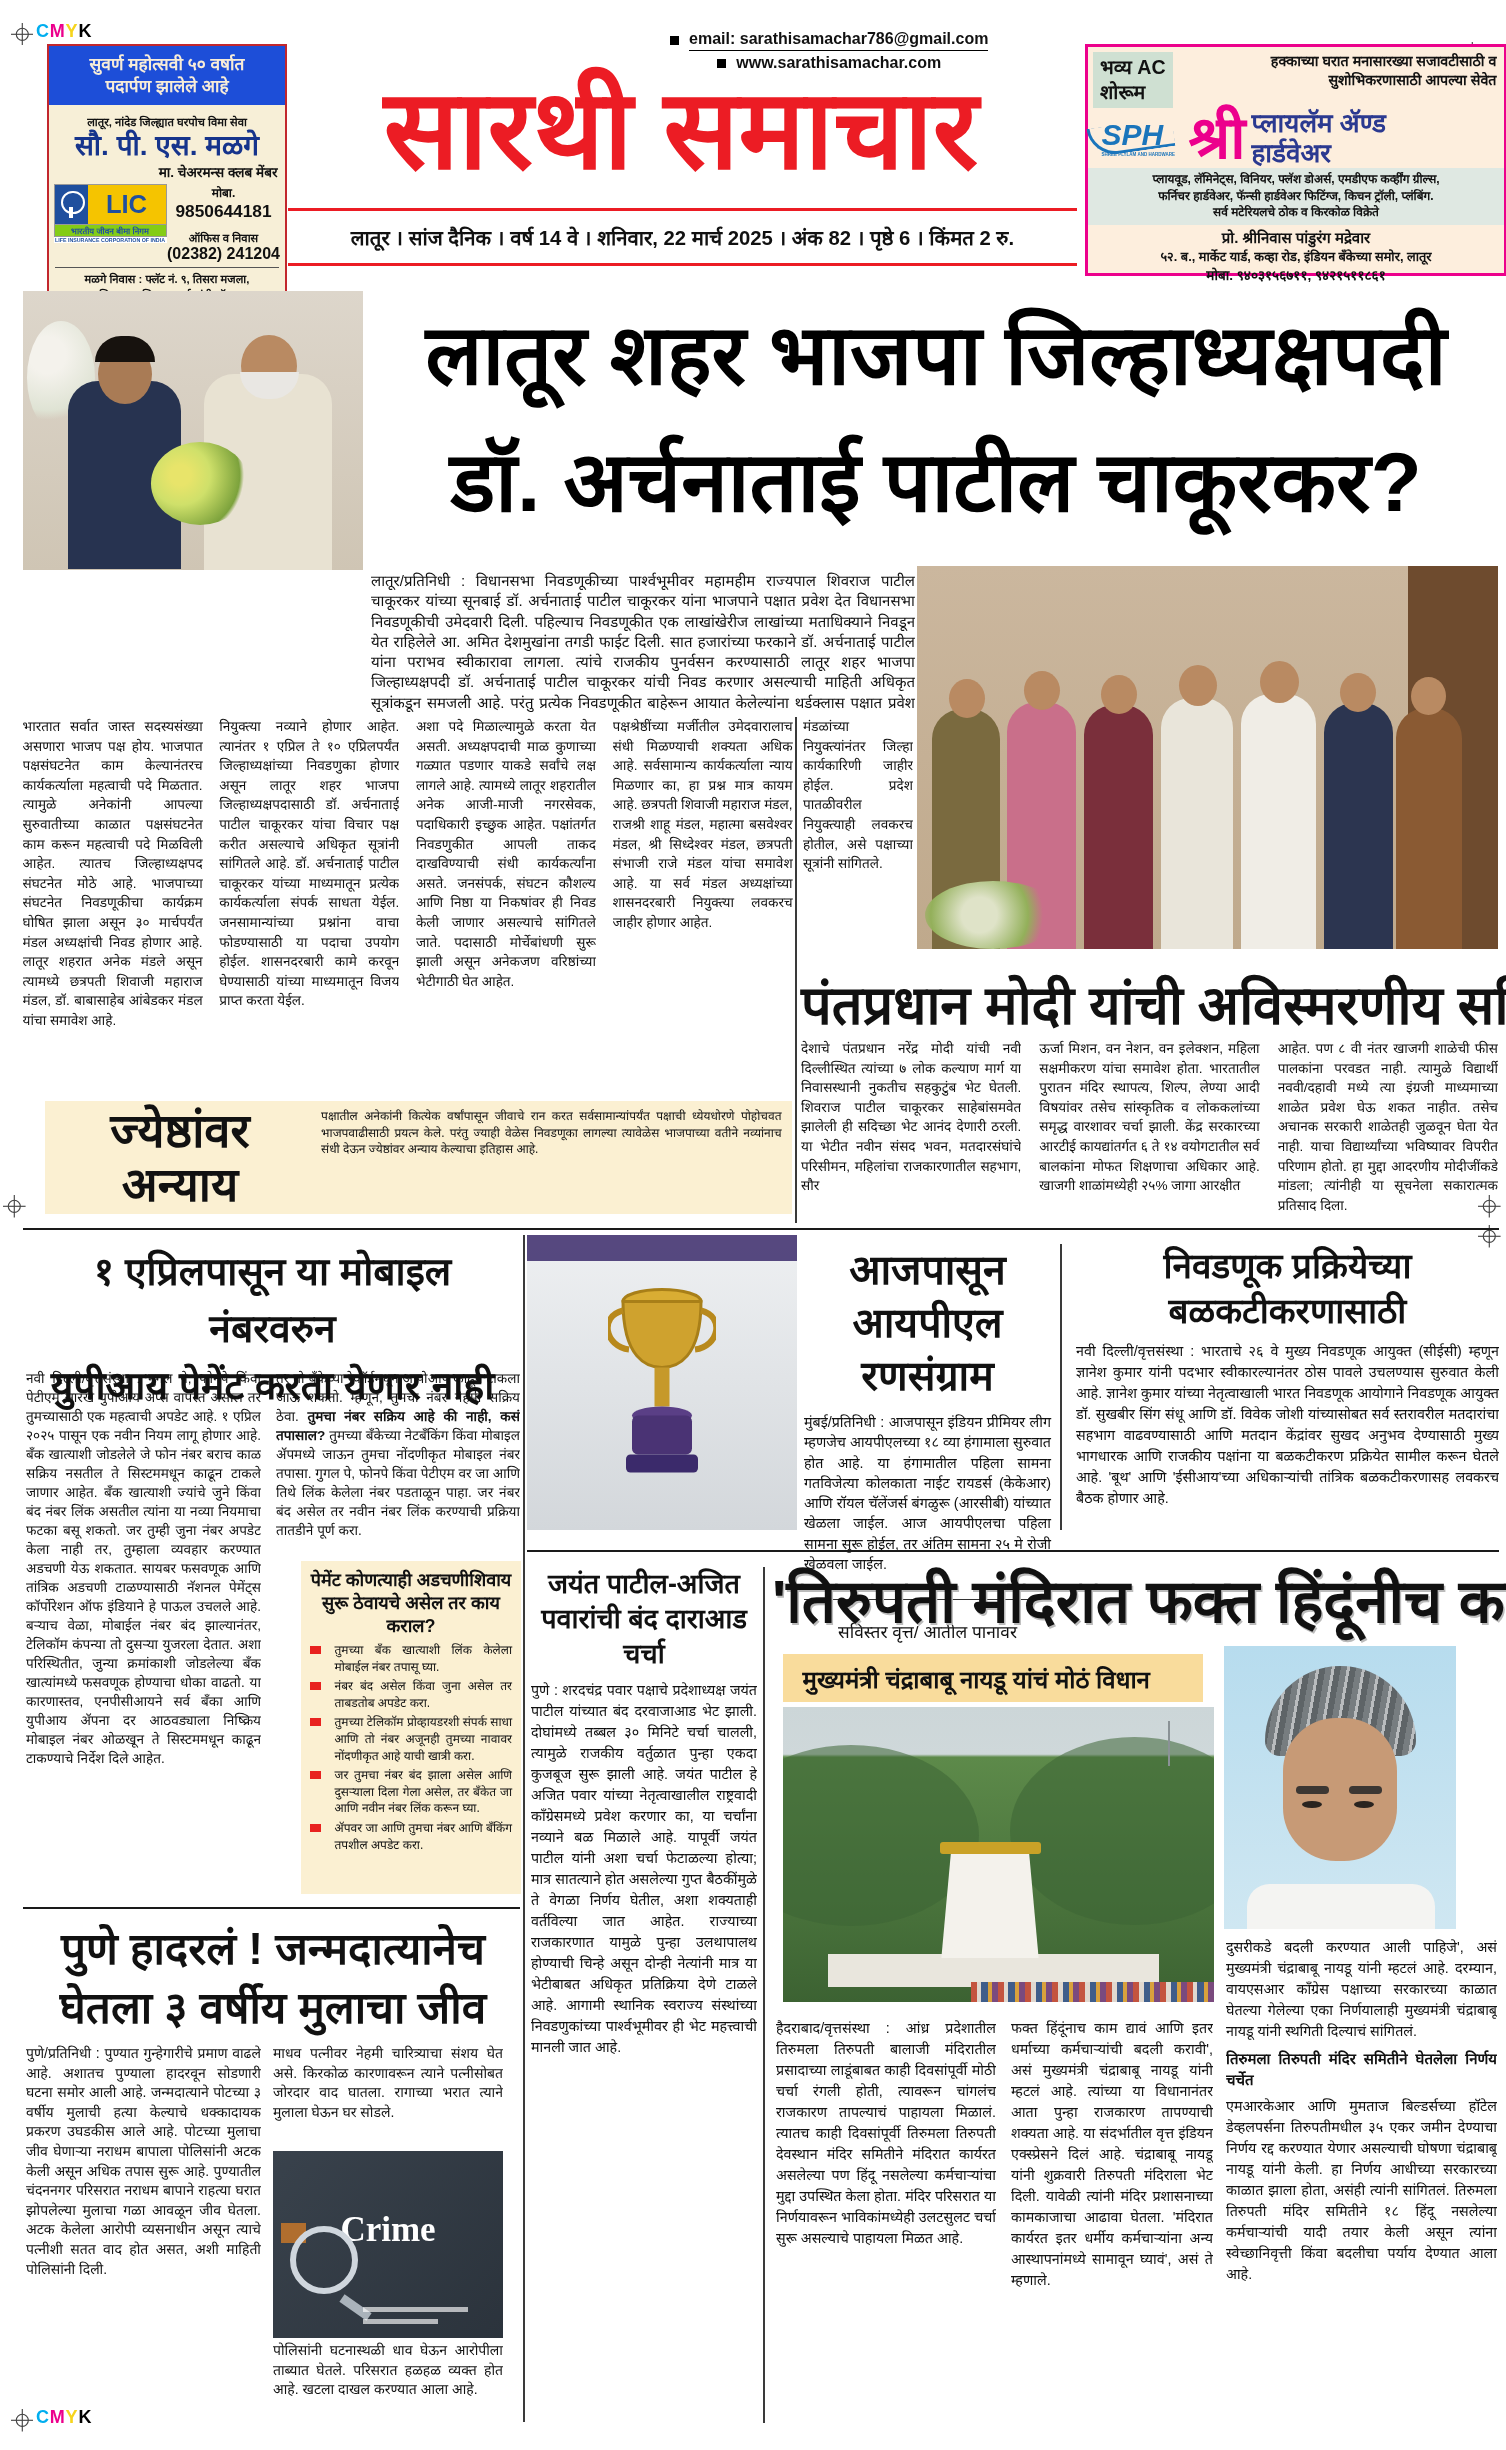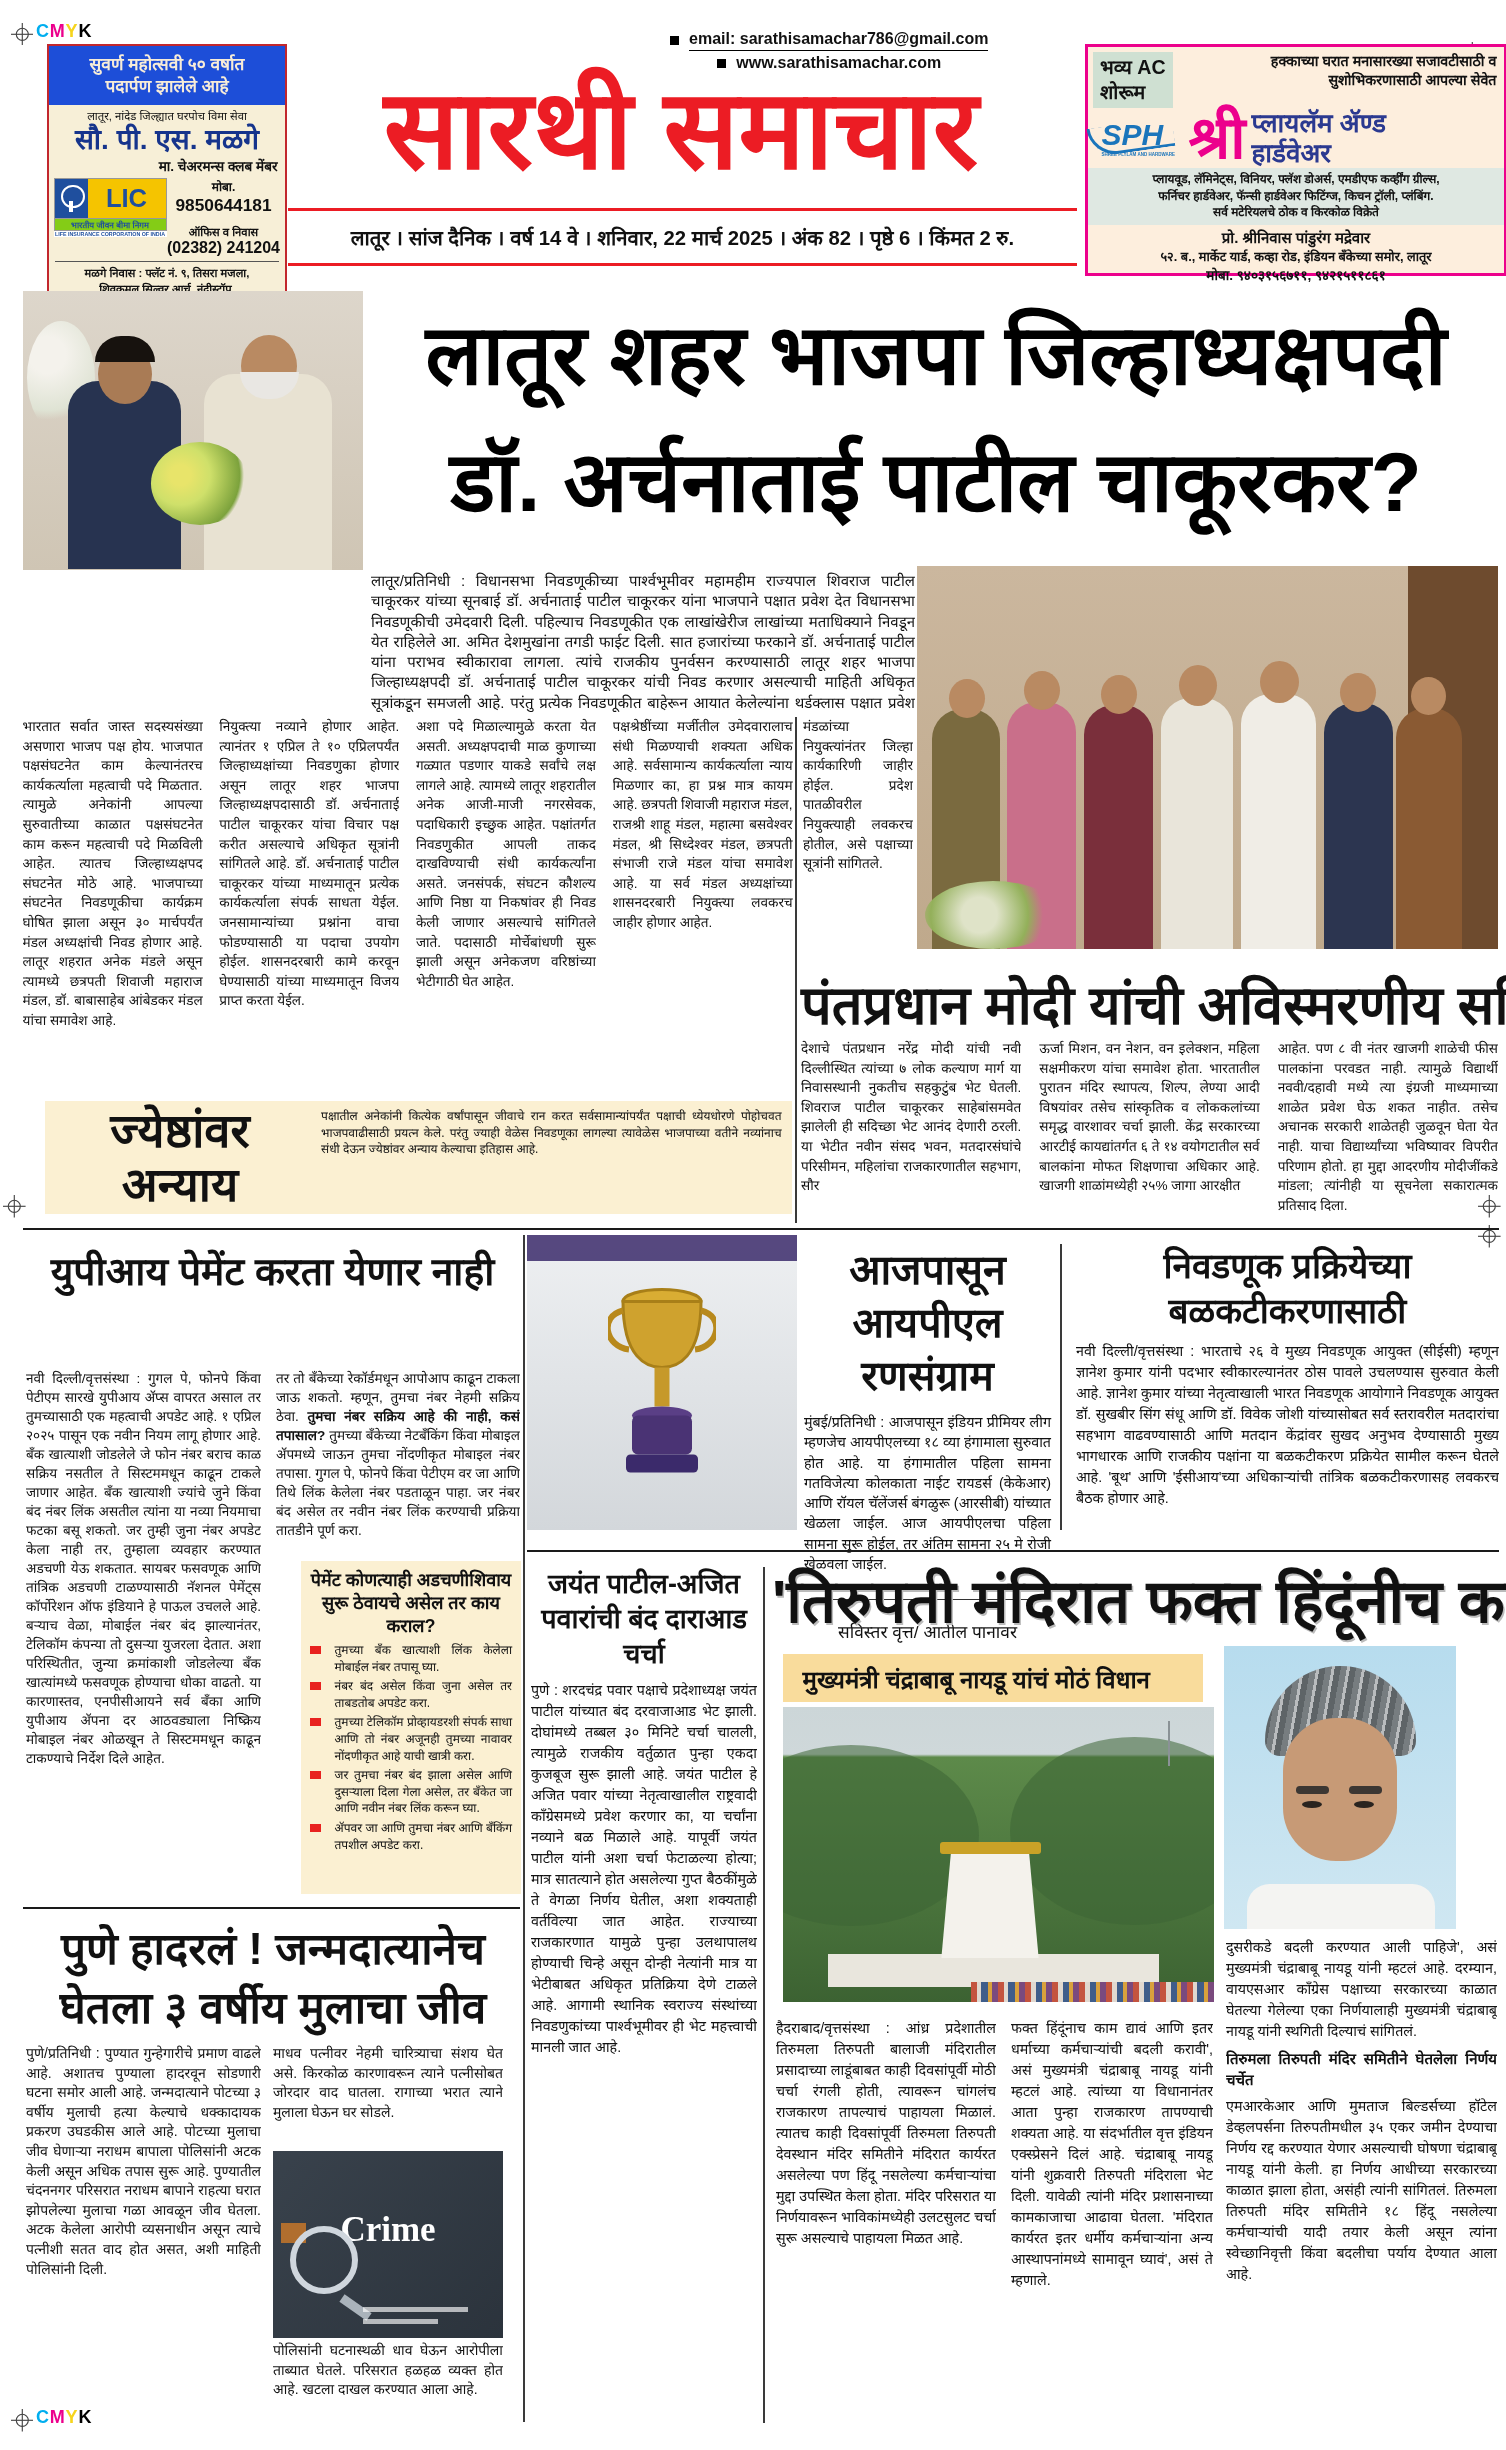--- a/index.html
+++ b/index.html
@@ -11,21 +11,21 @@
   .vrule{position:absolute;width:1.5px;background:#3a3a3a}
   .hrule{position:absolute;height:2.3px;background:#1a1a1a}
   
   .cmyk{position:absolute;font-size:18px;font-weight:bold;letter-spacing:0.8px}
   .cmyk .c{color:#00aeef}.cmyk .m{color:#ec008c}.cmyk .y{color:#f6d41c}.cmyk .k{color:#000}
   .cross{position:absolute}
   
   #lic-ad{left:47px;top:44px;width:236px;height:251px;border:2.3px solid #c2272d;background:#f7efd7}
   #lic-banner{background:#1d4ed8;color:#f7ecd8;font-weight:bold;font-size:17.3px;line-height:22.6px;
               text-align:center;padding:6.8px 3px}
-  #lic-tagline{font-size:11.3px;font-weight:normal;text-align:center;margin-top:3px}
+  #lic-tagline{font-size:11.3px;font-weight:bold;text-align:center;margin-top:9px}
   #lic-name{color:#16348c;font-size:28px;font-weight:bold;text-align:center;line-height:33px}
   #lic-desig{font-size:13.6px;font-weight:bold;text-align:right;padding-right:7.5px}
   #lic-row{display:flex;margin:3px 4.5px 0 4.5px}
   #lic-logo{width:113px}
   #lic-logo-top{display:flex;border:0.8px solid #999;background:#fff}
   #lic-emblem{width:33px;height:39px;background:#1f4f9e;position:relative}
   #lic-emblem:before{content:"";position:absolute;left:6.8px;top:6px;width:19.6px;height:19.6px;border:2.3px solid #fff;border-radius:50%}
   #lic-emblem:after{content:"";position:absolute;left:14.3px;top:22.6px;width:4.5px;height:10.5px;background:#fff}
   #lic-letters{flex:1;background:#f5c400;color:#1f4f9e;font-weight:bold;font-size:25.6px;text-align:center;line-height:39px}
   #lic-hindi{color:#1f4f9e;font-size:8.3px;font-weight:bold;text-align:center;background:#84cc16;border:0.8px solid #999;border-top:none}
@@ -317,20 +317,21 @@
   <div id="jyeshtha-title">
     <div>ज्येष्ठांवर</div>
     <div>अन्याय</div>
   </div>
   <div class="jy-col">पक्षातील अनेकांनी कित्येक वर्षांपासून जीवाचे रान करत सर्वसामान्यांपर्यंत पक्षाची ध्येयधोरणे पोहोचवत भाजपवाढीसाठी प्रयत्न केले. परंतु ज्याही वेळेस निवडणूका लागल्या त्यावेळेस भाजपाच्या वतीने नव्यांनाच संधी देऊन ज्येष्ठांवर अन्याय केल्याचा इतिहास आहे.</div>
 </div>
 
 <div class="hrule" style="left:22.6px;top:1228px;width:1476px"></div>
 
 <div id="upi-headline" class="abs">
+  <div>१ एप्रिलपासून या मोबाइल नंबरवरुन</div>
   <div>युपीआय पेमेंट करता येणार नाही</div>
 </div>
 <div id="upi-col1" class="abs">नवी दिल्ली/वृत्तसंस्था : गुगल पे, फोनपे किंवा पेटीएम सारखे युपीआय ॲप्स वापरत असाल तर तुमच्यासाठी एक महत्वाची अपडेट आहे. १ एप्रिल २०२५ पासून एक नवीन नियम लागू होणार आहे. बँक खात्याशी जोडलेले जे फोन नंबर बराच काळ सक्रिय नसतील ते सिस्टममधून काढून टाकले जाणार आहेत. बँक खात्याशी ज्यांचे जुने किंवा बंद नंबर लिंक असतील त्यांना या नव्या नियमाचा फटका बसू शकतो. जर तुम्ही जुना नंबर अपडेट केला नाही तर, तुम्हाला व्यवहार करण्यात अडचणी येऊ शकतात. सायबर फसवणूक आणि तांत्रिक अडचणी टाळण्यासाठी नॅशनल पेमेंट्स कॉर्पोरेशन ऑफ इंडियाने हे पाऊल उचलले आहे. बऱ्याच वेळा, मोबाईल नंबर बंद झाल्यानंतर, टेलिकॉम कंपन्या तो दुसऱ्या युजरला देतात. अशा परिस्थितीत, जुन्या क्रमांकाशी जोडलेल्या बँक खात्यांमध्ये फसवणूक होण्याचा धोका वाढतो. या कारणास्तव, एनपीसीआयने सर्व बँका आणि युपीआय ॲपना दर आठवड्याला निष्क्रिय मोबाइल नंबर ओळखून ते सिस्टममधून काढून टाकण्याचे निर्देश दिले आहेत.</div>
 <div id="upi-col2" class="abs">
   <span>तर तो बँकेच्या रेकॉर्डमधून आपोआप काढून टाकला जाऊ शकतो. म्हणून, तुमचा नंबर नेहमी सक्रिय ठेवा.</span>
   <span class="sub">तुमचा नंबर सक्रिय आहे की नाही, कसं तपासाल?</span>
   <span>तुमच्या बँकेच्या नेटबँकिंग किंवा मोबाइल ॲपमध्ये जाऊन तुमचा नोंदणीकृत मोबाइल नंबर तपासा. गुगल पे, फोनपे किंवा पेटीएम वर जा आणि तिथे लिंक केलेला नंबर पडताळून पाहा. जर नंबर बंद असेल तर नवीन नंबर लिंक करण्याची प्रक्रिया तातडीने पूर्ण करा.</span>
 </div>
 <div id="upi-box" class="abs">
   <div id="upi-box-title">पेमेंट कोणत्याही अडचणीशिवाय सुरू ठेवायचे असेल तर काय कराल?</div>

